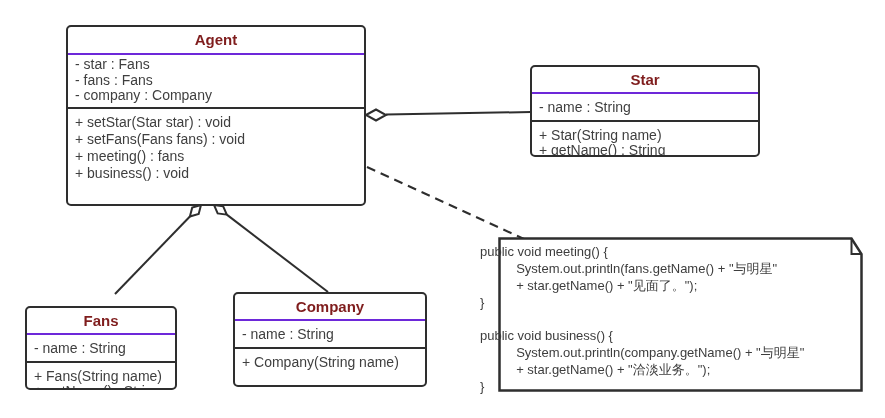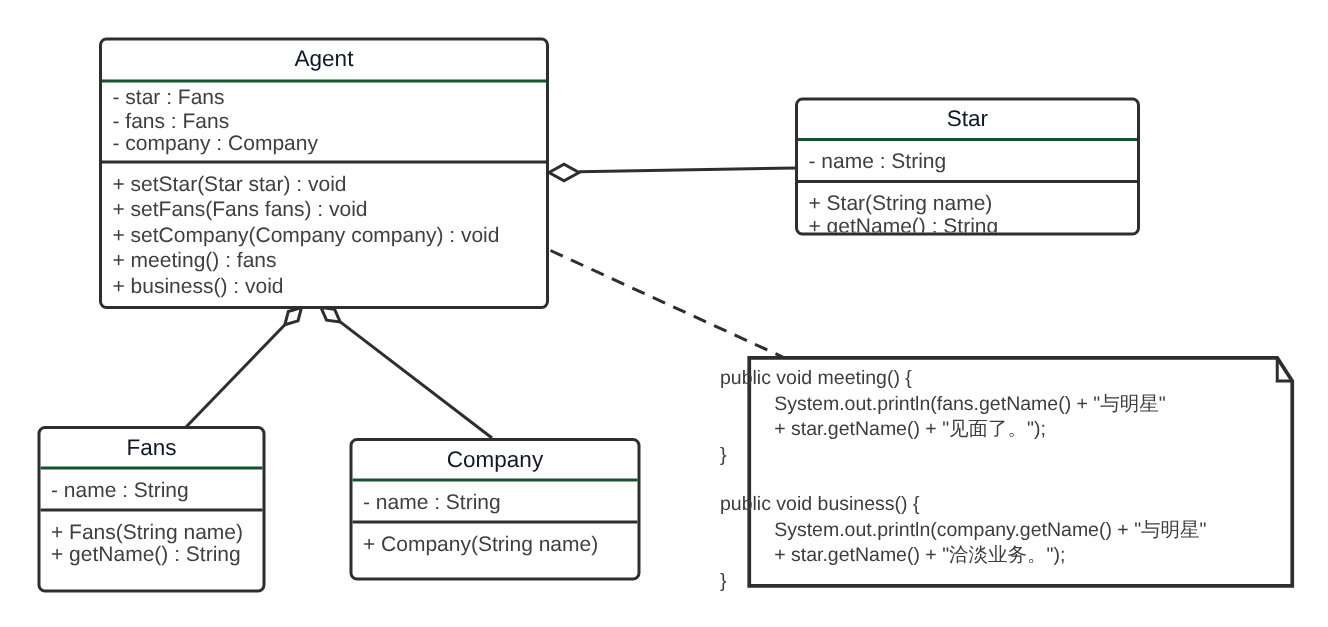--- a/index.html
+++ b/index.html
@@ -8,36 +8,36 @@
     font-family:"Liberation Sans","DejaVu Sans",sans-serif; overflow:hidden;
   }
   .connector-layer { position:absolute; left:0; top:0; width:885px; height:418px; }
 
   .uml-class {
     position:absolute; background:#ffffff; border:2px solid #2e2e2e; border-radius:5px;
     box-sizing:border-box; display:flex; flex-direction:column;
     font-size:14px; color:#3f3f3f;
   }
   .uml-title {
-    border-bottom:2px solid #14532d; font-weight:normal; text-align:center;
-    color:#0f172a; flex:0 0 auto;
+    border-bottom:2px solid #6d28d9; font-weight:bold; text-align:center;
+    color:#7f1d1d; flex:0 0 auto;
   }
   .uml-attrs { border-bottom:2px solid #2e2e2e; flex:0 0 auto; }
   .uml-methods { flex:1 1 auto; overflow:hidden; }
   .member { white-space:nowrap; }
 
   .agent { left:66px; top:25px; width:300px; height:181px; }
   .agent .uml-title { height:26px; line-height:26px; font-size:15px; }
   .agent .uml-attrs { padding:2px 7px 3px 7px; }
   .agent .uml-attrs .member { line-height:15.5px; }
   .agent .uml-methods { padding:5px 7px; }
   .agent .uml-methods .member { line-height:17.2px; }
 
   .star { left:530px; top:65px; width:230px; height:92px; }
-  .fans { left:25px; top:284px; width:152px; height:111px; }
+  .fans { left:25px; top:306px; width:152px; height:84px; }
   .company { left:233px; top:292px; width:194px; height:95px; }
   .small-box .uml-title { height:25px; line-height:25px; font-size:15px; }
   .small-box .uml-attrs { padding:5px 7px; }
   .small-box .uml-attrs .member { line-height:16px; }
   .small-box .uml-methods { padding:6px 7px; }
   .small-box .uml-methods .member { line-height:15px; }
 
   .note-text {
     position:absolute; left:480px; top:243px; width:345px;
     font-size:13px; line-height:17px; color:#3d3d3d;
@@ -81,21 +81,20 @@
   <div class="uml-class agent">
     <div class="uml-title">Agent</div>
     <div class="uml-attrs">
       <div class="member">- star : Fans</div>
       <div class="member">- fans : Fans</div>
       <div class="member">- company : Company</div>
     </div>
     <div class="uml-methods">
       <div class="member">+ setStar(Star star) : void</div>
       <div class="member">+ setFans(Fans fans) : void</div>
-      <div class="member">+ setCompany(Company company) : void</div>
       <div class="member">+ meeting() : fans</div>
       <div class="member">+ business() : void</div>
     </div>
   </div>
 
   <div class="uml-class small-box star">
     <div class="uml-title">Star</div>
     <div class="uml-attrs">
       <div class="member">- name : String</div>
     </div>

